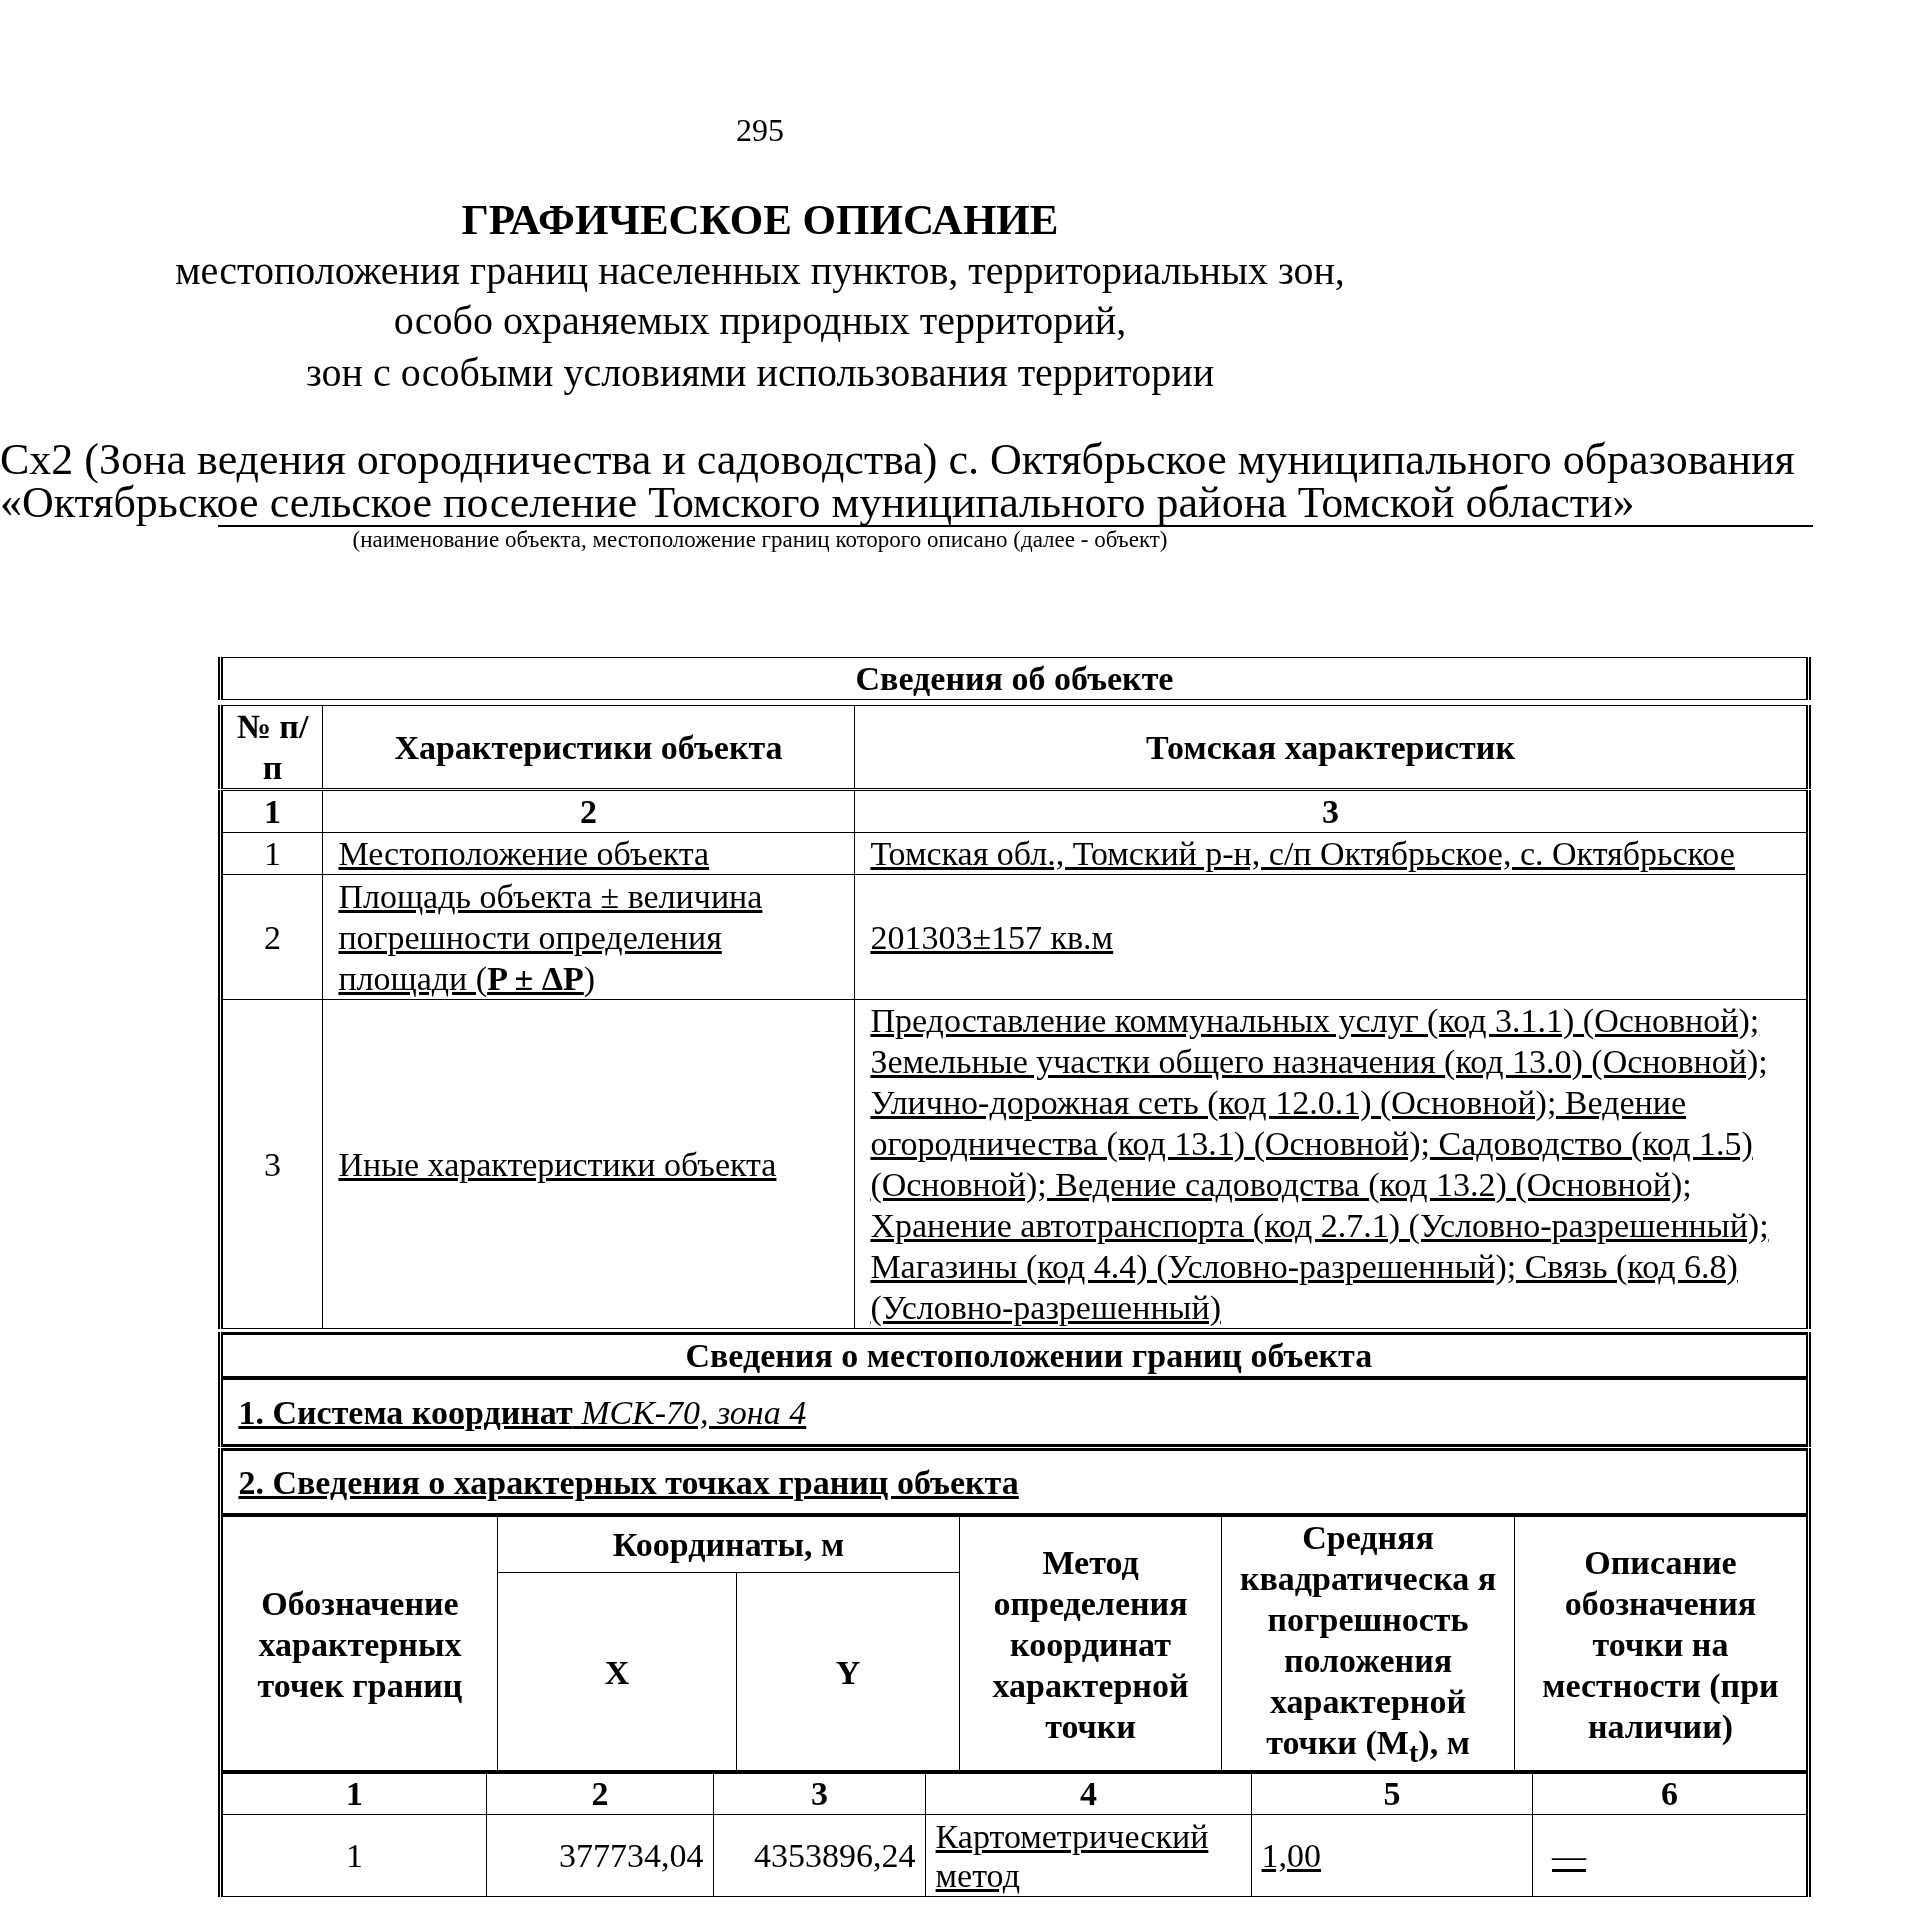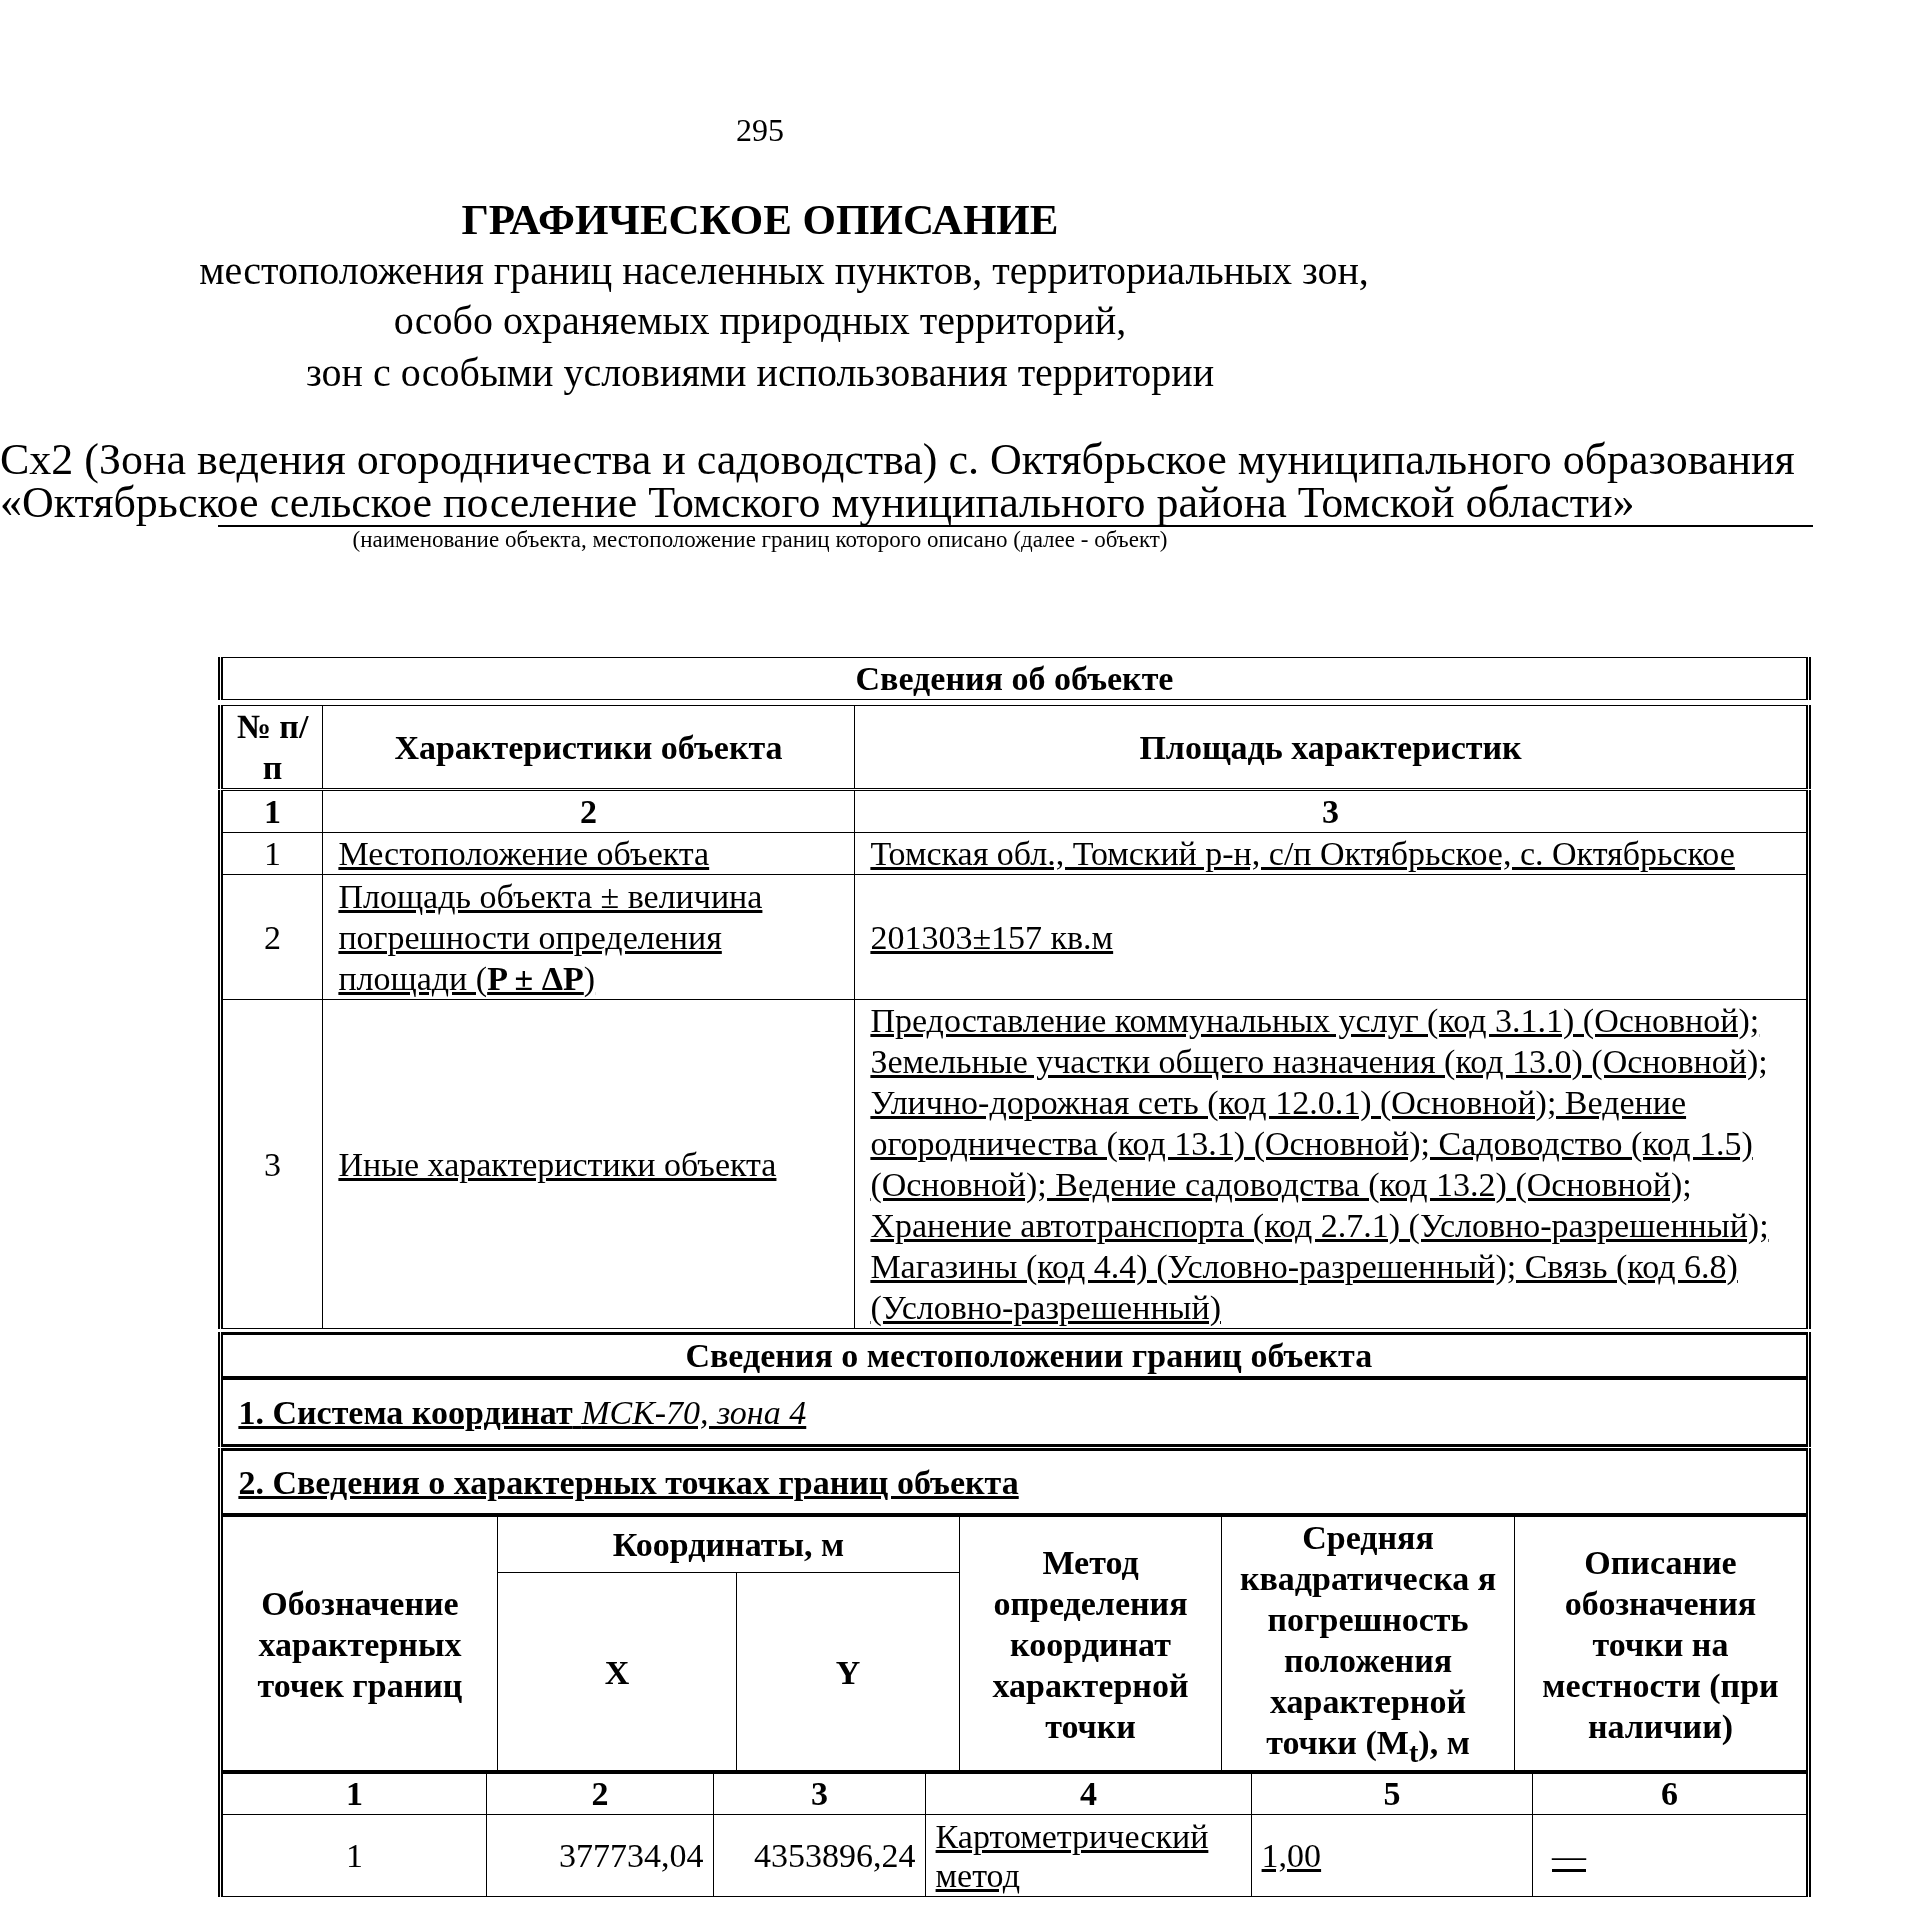--- a/index.html
+++ b/index.html
@@ -2,21 +2,21 @@
 <html style="font-size:6.2px"><head>
 <meta charset="utf-8">
 <style>
   html, body { margin:0; padding:0; background:#ffffff; }
   body { width:1911px; height:2703px; position:relative; overflow:hidden;
          font-family:"Liberation Serif", "DejaVu Serif", serif; color:#000; }
   .center { position:absolute; left:0; width:1520px; text-align:center; white-space:nowrap; }
   .pagenum { top:112px; font-size:32px; }
   .title { top:195px; font-size:43px; font-weight:bold; }
   .sub { font-size:40px; line-height:48px; }
-  .sub1 { top:247px;padding-left:24px; } .sub2 { top:297px; } .sub3 { top:349px; }
+  .sub1 { top:247px; } .sub2 { top:297px; } .sub3 { top:349px; }
   .objname { font-size:44px; line-height:42px; }
   .obj1 { top:439px; } .obj2 { top:482px; }
   .underline { position:absolute; left:218px; width:1595px; top:525px; height:1.9px; background:#000; }
   .caption { top:527px; font-size:23px; }
 
   table { border-collapse:collapse; position:absolute; left:218px; width:1593px; table-layout:fixed; }
   td, th { border:1.9px solid #000; padding:0 15.4px; vertical-align:middle; font-weight:normal; }
   .dbl { border-left:5.4px double #000; border-right:5.4px double #000; }
   .t { font-size:34px; line-height:41px; }
   .b { font-weight:bold; }
@@ -48,21 +48,21 @@
 <table style="top:705px;">
   <colgroup>
       <col style="width:102px">
       <col style="width:532px">
       <col>
     </colgroup>
   <tbody>
       <tr style="height:83px;">
     <td class="t b c" style="border-left:5.4px double #000; padding:0 3.9px;">№ п/п</td>
     <td class="t b c">Характеристики объекта</td>
-    <td class="t b c" style="border-right:5.4px double #000;">Площадь характеристик</td>
+    <td class="t b c" style="border-right:5.4px double #000;">Томская характеристик</td>
   </tr>
 </tbody>
   </table>
 
 <table style="top:790px;">
   <colgroup>
       <col style="width:102px">
       <col style="width:532px">
       <col>
     </colgroup>

